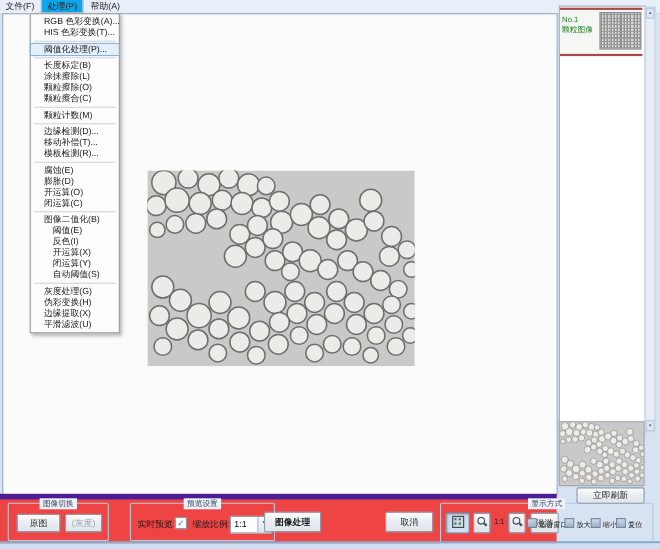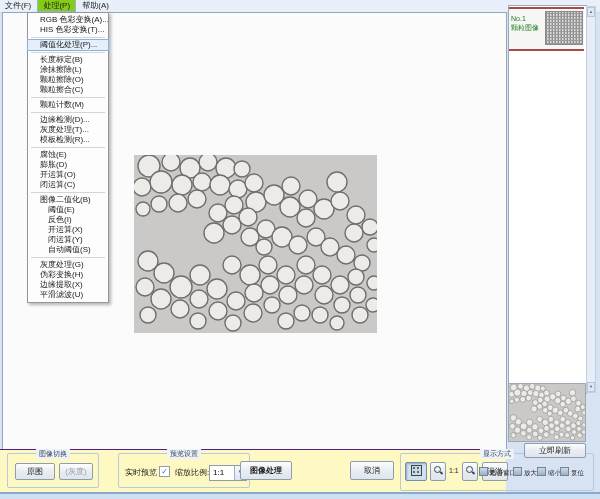--- a/index.html
+++ b/index.html
@@ -6,21 +6,21 @@
   body{
     position:relative;width:600px;height:499px;overflow:hidden;
     background:#d7e3f2;
     font-family:"Liberation Sans","DejaVu Sans",sans-serif;
     -webkit-font-smoothing:antialiased;
   }
   
   .menubar{position:absolute;left:0;top:0;width:600px;height:12px;background:#e9eff8;
     border-bottom:1px solid #cdd9e8;font-size:8px;line-height:12px;color:#222;}
   .menubar .mb{display:inline-block;padding:0 5px;height:11px;cursor:default;}
-  .menubar .mb.pressed{background:#84cc16;outline:1px solid #98b4d4;}
+  .menubar .mb.pressed{background:#0ea5e9;outline:1px solid #98b4d4;}
   
   .canvas{position:absolute;left:2px;top:12px;width:503px;height:436px;
     background:#fbfbfb;border:1px solid #93a7bf;}
   .specimen{position:absolute;left:131px;top:142px;width:243px;height:178px;}
   
   .menu{position:absolute;left:27px;top:12px;width:80px;background:#fdfdfd;
     border:1px solid #979797;box-shadow:2px 2px 3px rgba(0,0,0,.28);
     padding:2px 0;z-index:50;}
   .mitem{height:10px;line-height:10px;font-size:8px;color:#1a1a1a;padding-left:12px;
     white-space:nowrap;cursor:default;}
@@ -39,22 +39,22 @@
       repeating-linear-gradient(0deg,#9a9a9a 0 1px,transparent 1px 3px),
       repeating-linear-gradient(90deg,#8d8d8d 0 1px,#dcdcdc 1px 2px,#b8b8b8 2px 3px);
     background-color:#cfcfcf;}
   .vscroll{position:absolute;left:586px;top:6px;width:8px;height:385px;
     background:#e6edf6;border:1px solid #c2d0e2;}
   .varr{position:absolute;left:0;width:6px;height:8px;background:#dde6f2;border:1px solid #b7c6da;
     font-size:4px;line-height:8px;text-align:center;color:#4a6684;}
   .thumbwrap{position:absolute;left:508px;top:383px;width:76px;height:57px;border:1px solid #9aa8b8;background:#cac9c7;}
   .refreshbtn{position:absolute;left:524px;top:443px;width:62px;height:15px;z-index:20;}
   
-  .toolbar{position:absolute;left:0;top:449px;width:506px;height:43px;background:#fef9c3;
-    border-top:1px solid #4c1d95;}
+  .toolbar{position:absolute;left:0;top:449px;width:506px;height:43px;background:#ef4444;
+    border-top:5px solid #4c1d95;}
   .grp{position:absolute;border:1px solid #b9c8da;border-radius:2px;}
   .glabel{position:absolute;top:-5px;left:50%;transform:translateX(-50%);
     background:#eef2f8;padding:0 3px;font-size:7px;color:#33465e;white-space:nowrap;}
   .btn{position:absolute;background:linear-gradient(#fdfdfd,#eaeef3 45%,#dfe5ec);
     border:1px solid #8e9cac;border-radius:2px;font-size:8px;color:#1a1a1a;
     text-align:center;cursor:default;font-family:inherit;padding:0;}
   .btn.focusdef{background:linear-gradient(#e9f5fd,#cfe9f8 45%,#bfe0f5);border-color:#3c7fb1;margin-top:36px;}
   .btn.disabled{color:#9aa2ab;background:linear-gradient(#f6f7f9,#ecef f2);}
   .btn.pressedb{background:#cfe0f0;border-color:#6f90b0;box-shadow:inset 1px 1px 2px rgba(0,0,0,.25);}
   .chk{position:absolute;width:9px;height:9px;background:#fff;border:1px solid #8e9cac;
@@ -184,21 +184,21 @@
     <div class="mitem hl">阈值化处理(P)...</div>
     <div class="msep"></div>
     <div class="mitem">长度标定(B)</div>
     <div class="mitem">涂抹擦除(L)</div>
     <div class="mitem">颗粒擦除(O)</div>
     <div class="mitem">颗粒擦合(C)</div>
     <div class="msep"></div>
     <div class="mitem">颗粒计数(M)</div>
     <div class="msep"></div>
     <div class="mitem">边缘检测(D)...</div>
-    <div class="mitem">灰度处理(T)...</div>
+    <div class="mitem">移动补偿(T)...</div>
     <div class="mitem">模板检测(R)...</div>
     <div class="msep"></div>
     <div class="mitem">腐蚀(E)</div>
     <div class="mitem">膨胀(D)</div>
     <div class="mitem">开运算(O)</div>
     <div class="mitem">闭运算(C)</div>
     <div class="msep"></div>
     <div class="mitem">图像二值化(B)</div>
     <div class="mitem indent">阈值(E)</div>
     <div class="mitem indent">反色(I)</div>

